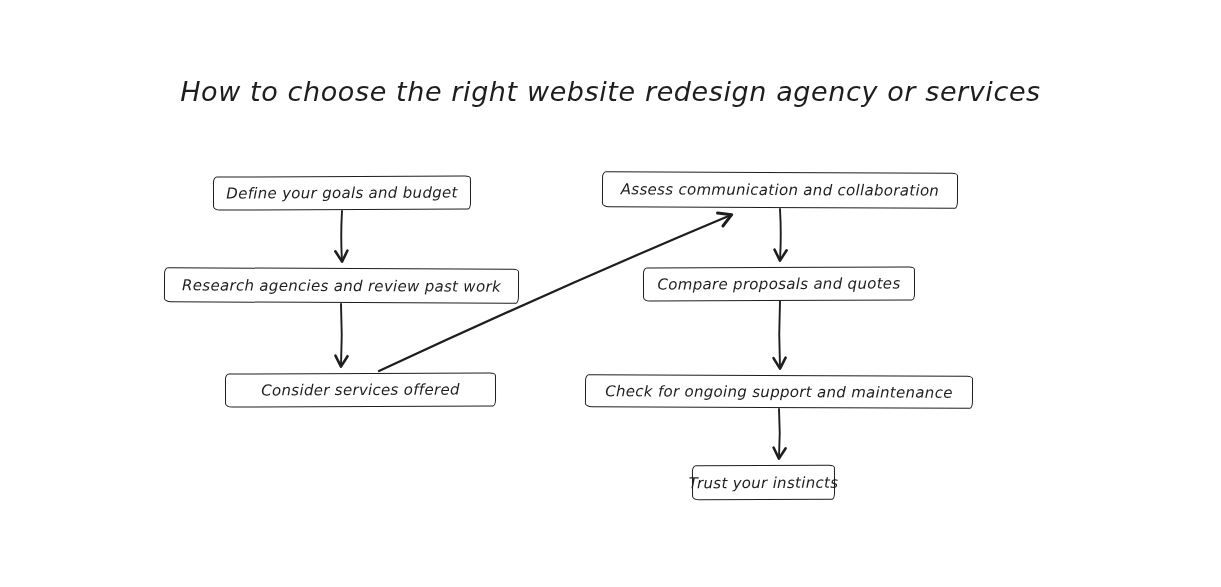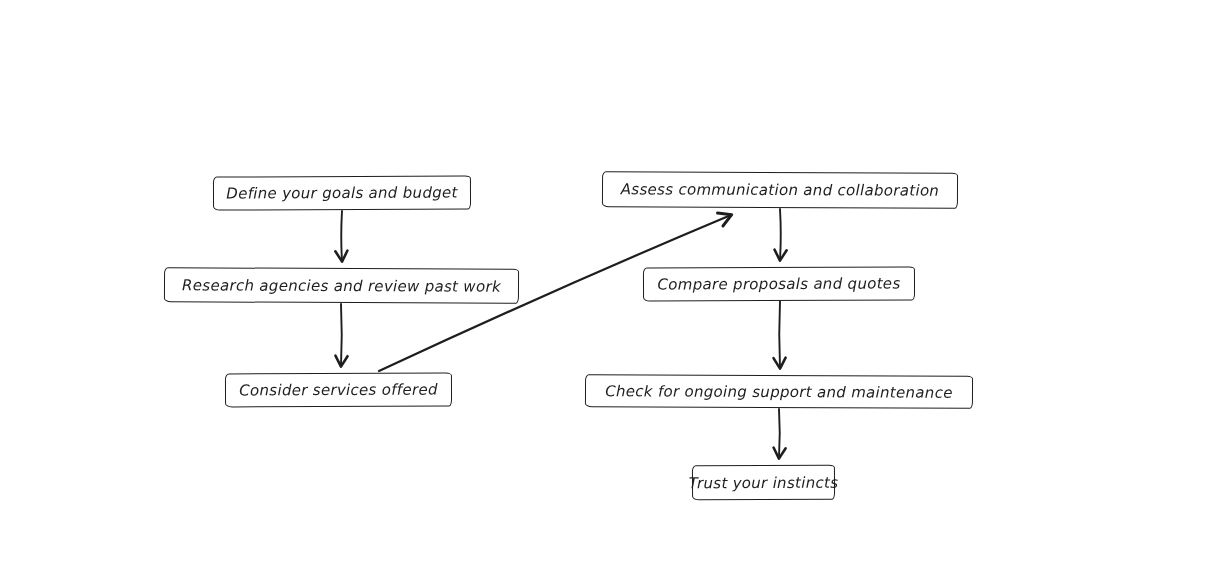--- a/index.html
+++ b/index.html
@@ -43,20 +43,21 @@
     border-radius: 4px 6px 3px 7px / 6px 3px 7px 4px;
   }
   .r1 { transform: rotate(-0.25deg); }
   .r2 { transform: rotate(0.25deg); }
 </style>
 </head>
 <body>
 
 <div class="stage">
 
+  <div class="title">How to choose the right website redesign agency or services</div>
 
   <svg class="arrows" width="1221" height="587" viewBox="0 0 1221 587">
     <defs>
       <marker id="ah" viewBox="0 0 12 12" refX="10" refY="6" markerWidth="8.5" markerHeight="8.5" orient="auto-start-reverse">
         <path d="M2.5 1.5 L10.5 6 L2.5 10.5" fill="none" stroke="#1e1e1e" stroke-width="1.9" stroke-linecap="round" stroke-linejoin="round"></path>
       </marker>
     </defs>
 
     <path d="M342 211 Q340.5 236 342 261" fill="none" stroke="#1e1e1e" stroke-width="1.9" stroke-linecap="round" marker-end="url(#ah)"></path>
 
@@ -72,21 +73,21 @@
   </svg>
 
   <div class="node r1" style="left:213px; top:176px; width:258px; height:34px;">
     <span>Define your goals and budget</span>
   </div>
 
   <div class="node r2" style="left:164px; top:268px; width:355px; height:35px;">
     <span>Research agencies and review past work</span>
   </div>
 
-  <div class="node r1" style="left:225px; top:373px; width:227px; height:34px;">
+  <div class="node r1" style="left:225px; top:373px; width:271px; height:34px;">
     <span>Consider services offered</span>
   </div>
 
   <div class="node r2" style="left:602px; top:172px; width:356px; height:36px;">
     <span>Assess communication and collaboration</span>
   </div>
 
   <div class="node r1" style="left:643px; top:267px; width:272px; height:34px;">
     <span>Compare proposals and quotes</span>
   </div>

